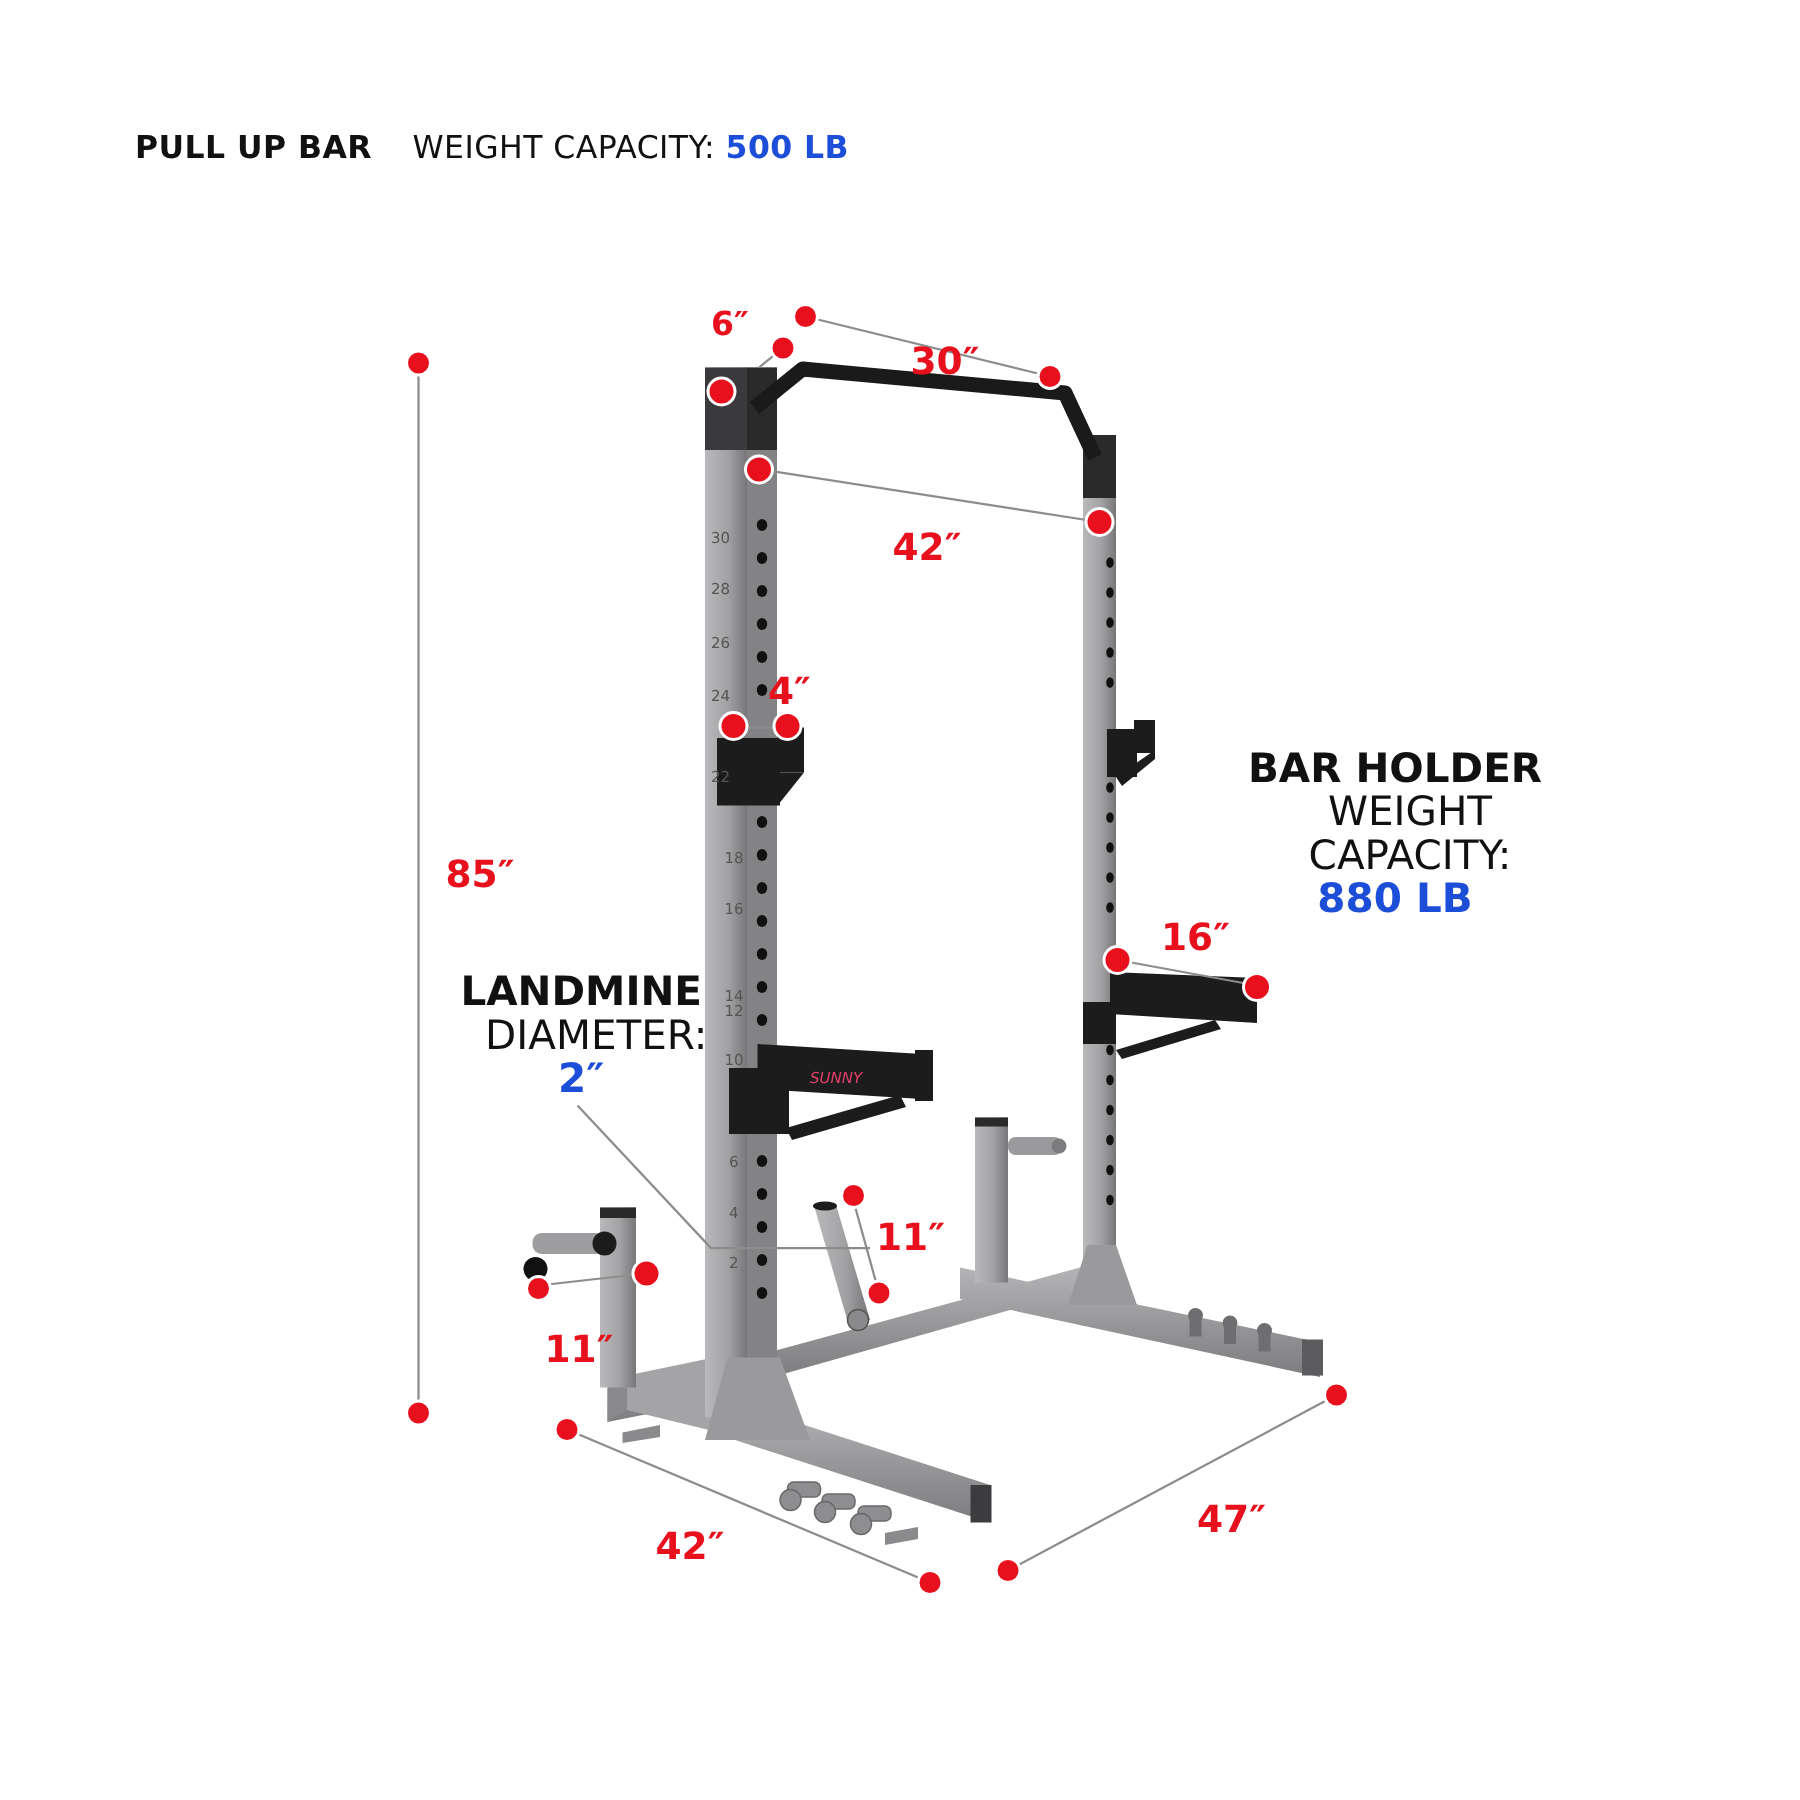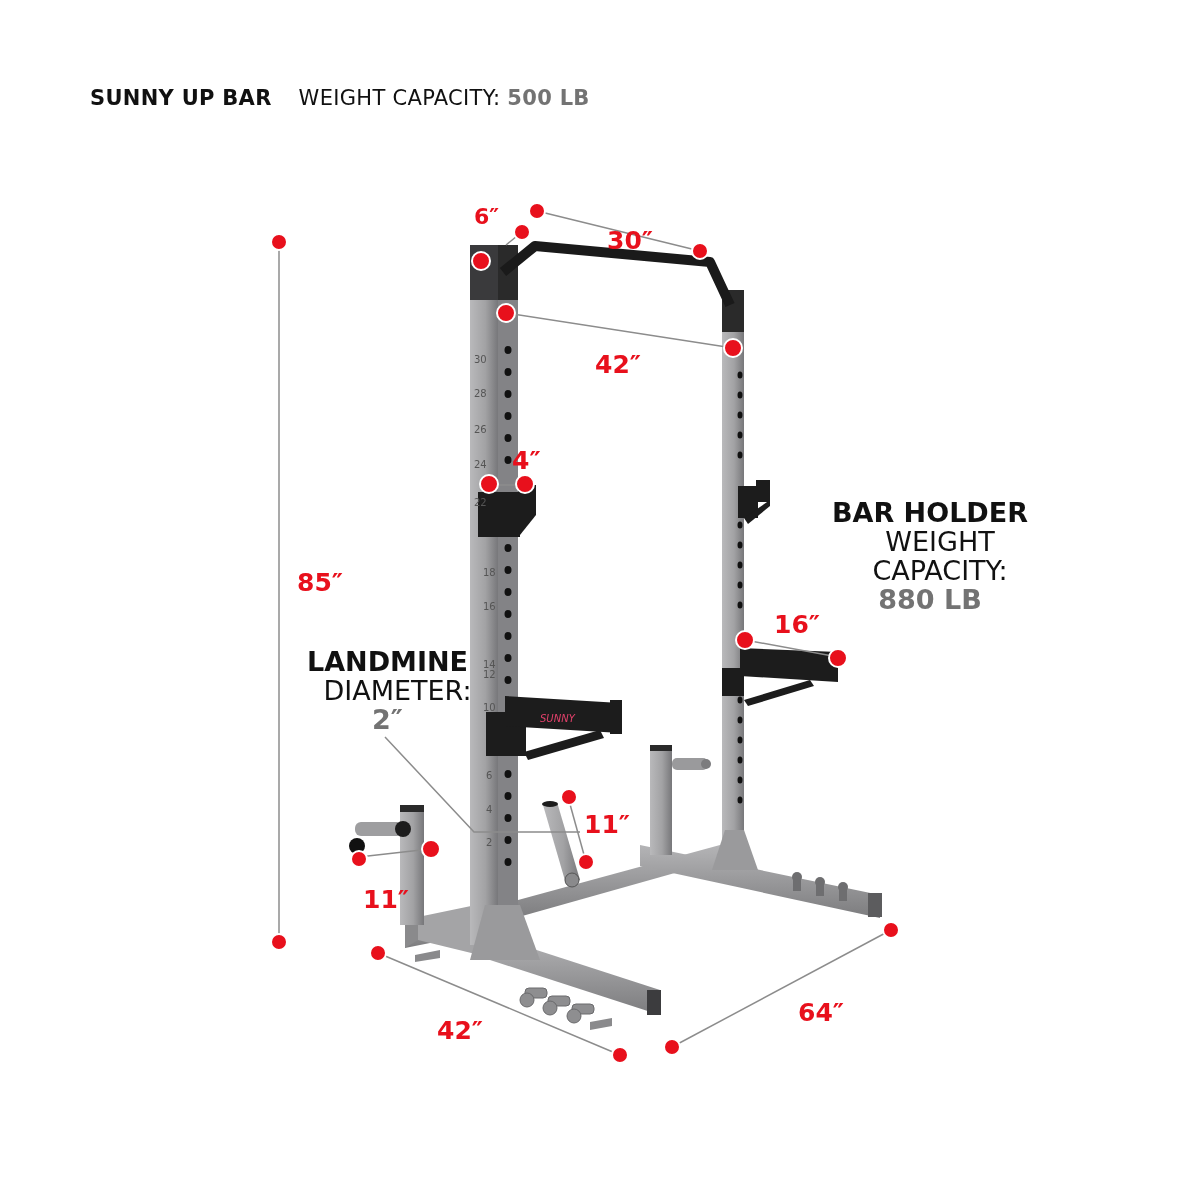--- a/index.html
+++ b/index.html
@@ -3,32 +3,32 @@
 <meta charset="utf-8">
 <style>
   html, body { margin:0; padding:0; background:#ffffff; }
   body { width:1200px; height:1200px; position:relative; overflow:hidden;
          font-family:"DejaVu Sans", "Liberation Sans", sans-serif; }
   .canvas { position:absolute; left:0; top:0; width:1200px; height:1200px; }
   svg.art { position:absolute; left:0; top:0; }
   .lbl { position:absolute; white-space:nowrap; line-height:1; }
   .bold { font-weight:bold; color:#111111; }
   .thin { font-weight:normal; color:#111111;margin-left:20px; }
-  .red  { color:#737373; font-weight:bold; }
+  .red  { color:#1d4ed8; font-weight:bold; }
   .dim  { position:absolute; color:#e8101c; font-weight:bold; font-size:25px; white-space:nowrap; line-height:1; }
   .title-line { position:absolute; left:90px; top:86px; font-size:21px; letter-spacing:0.3px; }
   .block { position:absolute; text-align:center; font-size:27px; line-height:29px; }
 </style>
 </head>
 <body>
 
 <div class="canvas">
 
   <div class="title-line">
-    <span class="bold">SUNNY UP BAR</span><span class="thin"> WEIGHT CAPACITY: </span><span class="red">500 LB</span>
+    <span class="bold">PULL UP BAR</span><span class="thin"> WEIGHT CAPACITY: </span><span class="red">500 LB</span>
   </div>
 
   <svg class="art" width="1200" height="1200" viewBox="0 0 1200 1200">
     <defs>
       <linearGradient id="steelV" x1="0" x2="1" y1="0" y2="0">
         <stop offset="0" stop-color="#b9b9bb"></stop>
         <stop offset="0.55" stop-color="#a2a2a4"></stop>
         <stop offset="1" stop-color="#77777a"></stop>
       </linearGradient>
       <linearGradient id="steelH" x1="0" x2="0" y1="0" y2="1">
@@ -214,41 +214,41 @@
       <circle cx="672" cy="1047" r="8"></circle>
       <circle cx="891" cy="930" r="8"></circle>
     </g>
   </svg>
 
   <div style="position:absolute;left:474px;top:0;font-size:10px;color:#555;">
     <span class="lbl" style="top:355px;">30</span>
     <span class="lbl" style="top:389px;">28</span>
     <span class="lbl" style="top:425px;">26</span>
     <span class="lbl" style="top:460px;">24</span>
-    <span class="lbl" style="top:498px;">22</span>
+    <span class="lbl" style="top:514px;">22</span>
     <span class="lbl" style="top:568px;left:9px;">18</span>
     <span class="lbl" style="top:602px;left:9px;">16</span>
     <span class="lbl" style="top:636px;left:9px;margin-top:24px;">14</span>
     <span class="lbl" style="top:670px;left:9px;">12</span>
     <span class="lbl" style="top:703px;left:9px;">10</span>
     <span class="lbl" style="top:771px;left:12px;">6</span>
     <span class="lbl" style="top:805px;left:12px;">4</span>
     <span class="lbl" style="top:838px;left:12px;">2</span>
   </div>
 
   <div class="dim" style="left:297px;top:570px;">85″</div>
   <div class="dim" style="left:474px;top:206px;font-size:22px;">6″</div>
   <div class="dim" style="left:607px;top:192px;margin-top:36px;">30″</div>
   <div class="dim" style="left:595px;top:352px;">42″</div>
   <div class="dim" style="left:512px;top:448px;">4″</div>
   <div class="dim" style="left:774px;top:612px;">16″</div>
   <div class="dim" style="left:584px;top:812px;">11″</div>
   <div class="dim" style="left:363px;top:887px;">11″</div>
   <div class="dim" style="left:437px;top:1018px;">42″</div>
-  <div class="dim" style="left:798px;top:1000px;">64″</div>
+  <div class="dim" style="left:798px;top:1000px;">47″</div>
 
   <div class="block" style="left:800px;top:498px;width:260px;">
     <div class="bold">BAR HOLDER</div>
     <div class="thin">WEIGHT CAPACITY:</div>
     <div class="red">880 LB</div>
   </div>
 
   <div class="block" style="left:300px;top:647px;width:175px;">
     <div class="bold">LANDMINE</div>
     <div class="thin">DIAMETER:</div>

